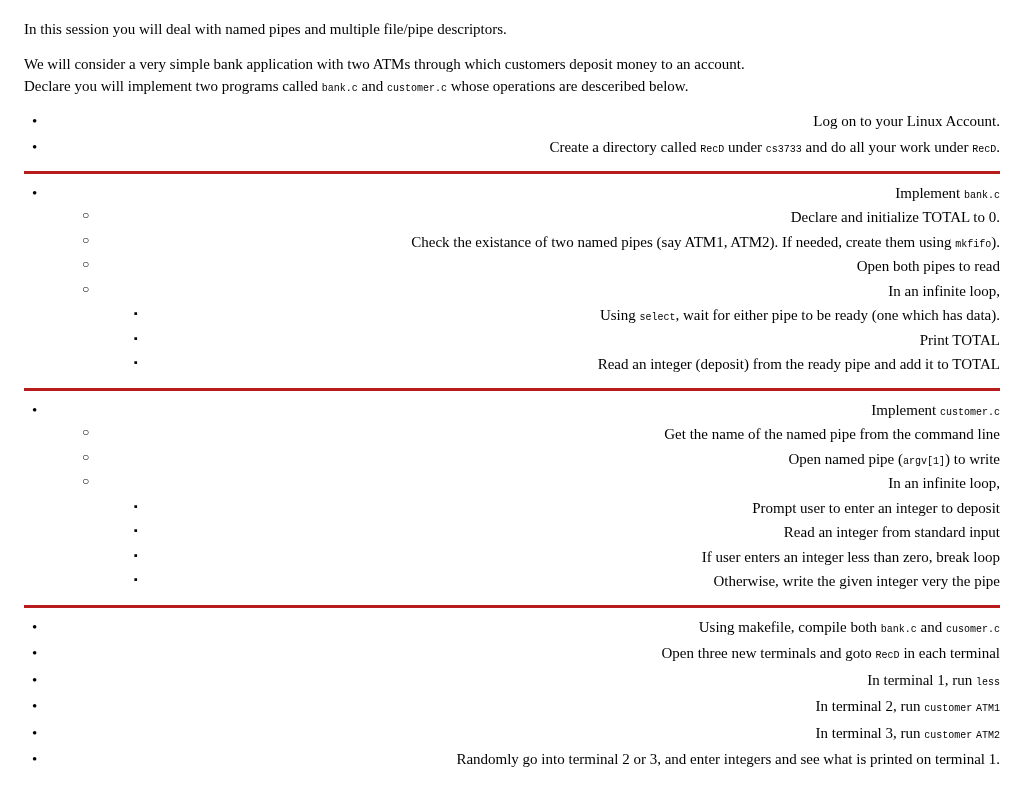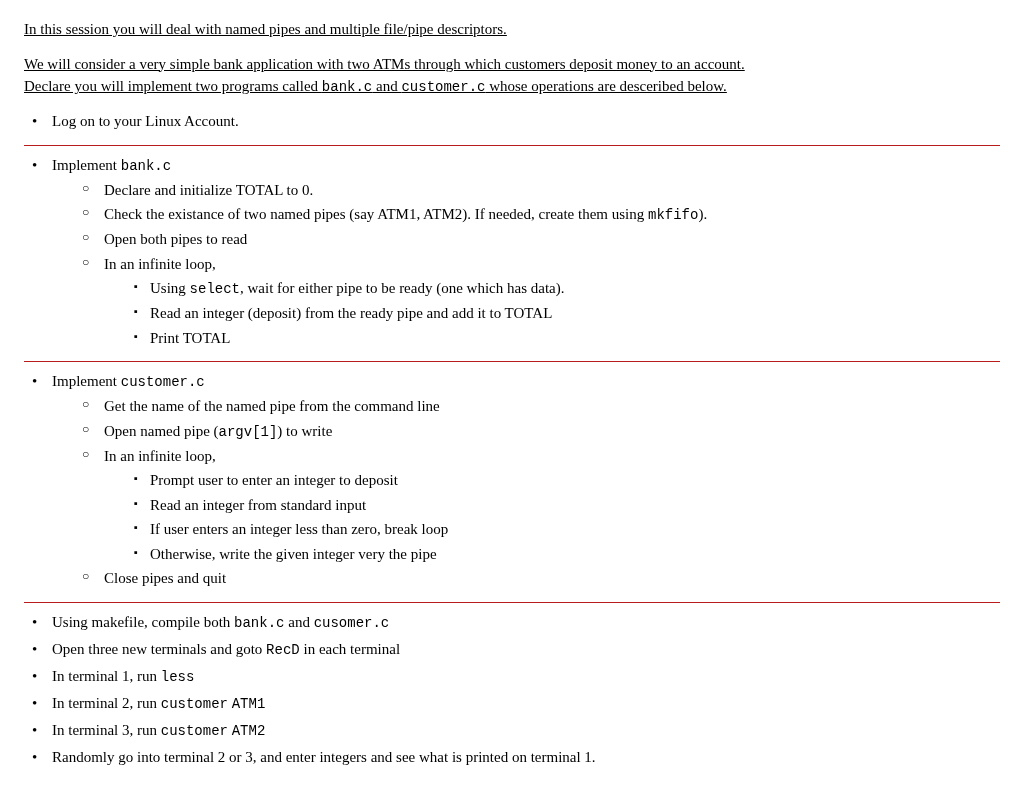--- a/index.html
+++ b/index.html
@@ -13,31 +13,31 @@
       font-family: Georgia, 'Times New Roman', serif;
       font-size: 15px;
       color: #000000;
       padding: 18px 24px;
       line-height: 1.5;
       max-width: 1024px;
     }
 
     p {
       margin-bottom: 12px;
-      text-decoration: underline;
     }
 
     code, .mono {
       font-family: 'Courier New', Courier, monospace;
-      font-size: 14px;
+      font-size: 10px;
     }
 
     ul.top-level {
       list-style: none;
       padding-left: 0;
+      text-align: right;
     }
 
     ul.top-level > li {
       padding-left: 28px;
       position: relative;
       margin-bottom: 4px;
     }
 
     ul.top-level > li::before {
       content: '•';
@@ -86,21 +86,21 @@
       top: 0;
       font-size: 11px;
       line-height: 1.7;
     }
 
     .intro-section {
       margin-bottom: 10px;
     }
 
     .bullet-section {
-      border-top: 1px solid #b91c1c;
+      border-top: 3px solid #b91c1c;
       padding: 8px 0 8px 0;
     }
 
     .no-border {
       border-top: none;
       padding-top: 0;
     }
   </style>
 </head>
 <body>
@@ -111,20 +111,23 @@
     <span>We will consider a very simple bank application with two ATMs through which customers deposit money to an account.</span><br>
     <span>Declare you will implement two programs called </span><code>bank.c</code><span> and </span><code>customer.c</code><span> whose operations are desceribed below.</span>
   </p>
 </div>
 
 <div class="bullet-section no-border">
   <ul class="top-level">
     <li>
       <span>Log on to your Linux Account.</span>
     </li>
+    <li>
+      <span>Create a directory called <code>RecD</code> under <code>cs3733</code> and do all your work under <code>RecD</code>.</span>
+    </li>
   </ul>
 </div>
 
 <div class="bullet-section">
   <ul class="top-level">
     <li>
       <span>Implement <code>bank.c</code></span>
       <ul class="second-level">
         <li>
           <span>Declare and initialize TOTAL to 0.</span>
@@ -135,24 +138,24 @@
         <li>
           <span>Open both pipes to read</span>
         </li>
         <li>
           <span>In an infinite loop,</span>
           <ul class="third-level">
             <li>
               <span>Using <code>select</code>, wait for either pipe to be ready (one which has data).</span>
             </li>
             <li>
+              <span>Print TOTAL</span>
+            </li>
+            <li>
               <span>Read an integer (deposit) from the ready pipe and add it to TOTAL</span>
-            </li>
-            <li>
-              <span>Print TOTAL</span>
             </li>
           </ul>
         </li>
       </ul>
     </li>
   </ul>
 </div>
 
 <div class="bullet-section">
   <ul class="top-level">
@@ -175,23 +178,20 @@
               <span>Read an integer from standard input</span>
             </li>
             <li>
               <span>If user enters an integer less than zero, break loop</span>
             </li>
             <li>
               <span>Otherwise, write the given integer very the pipe</span>
             </li>
           </ul>
         </li>
-        <li>
-          <span>Close pipes and quit</span>
-        </li>
       </ul>
     </li>
   </ul>
 </div>
 
 <div class="bullet-section">
   <ul class="top-level">
     <li>
       <span>Using makefile, compile both <code>bank.c</code> and <code>cusomer.c</code></span>
     </li>

